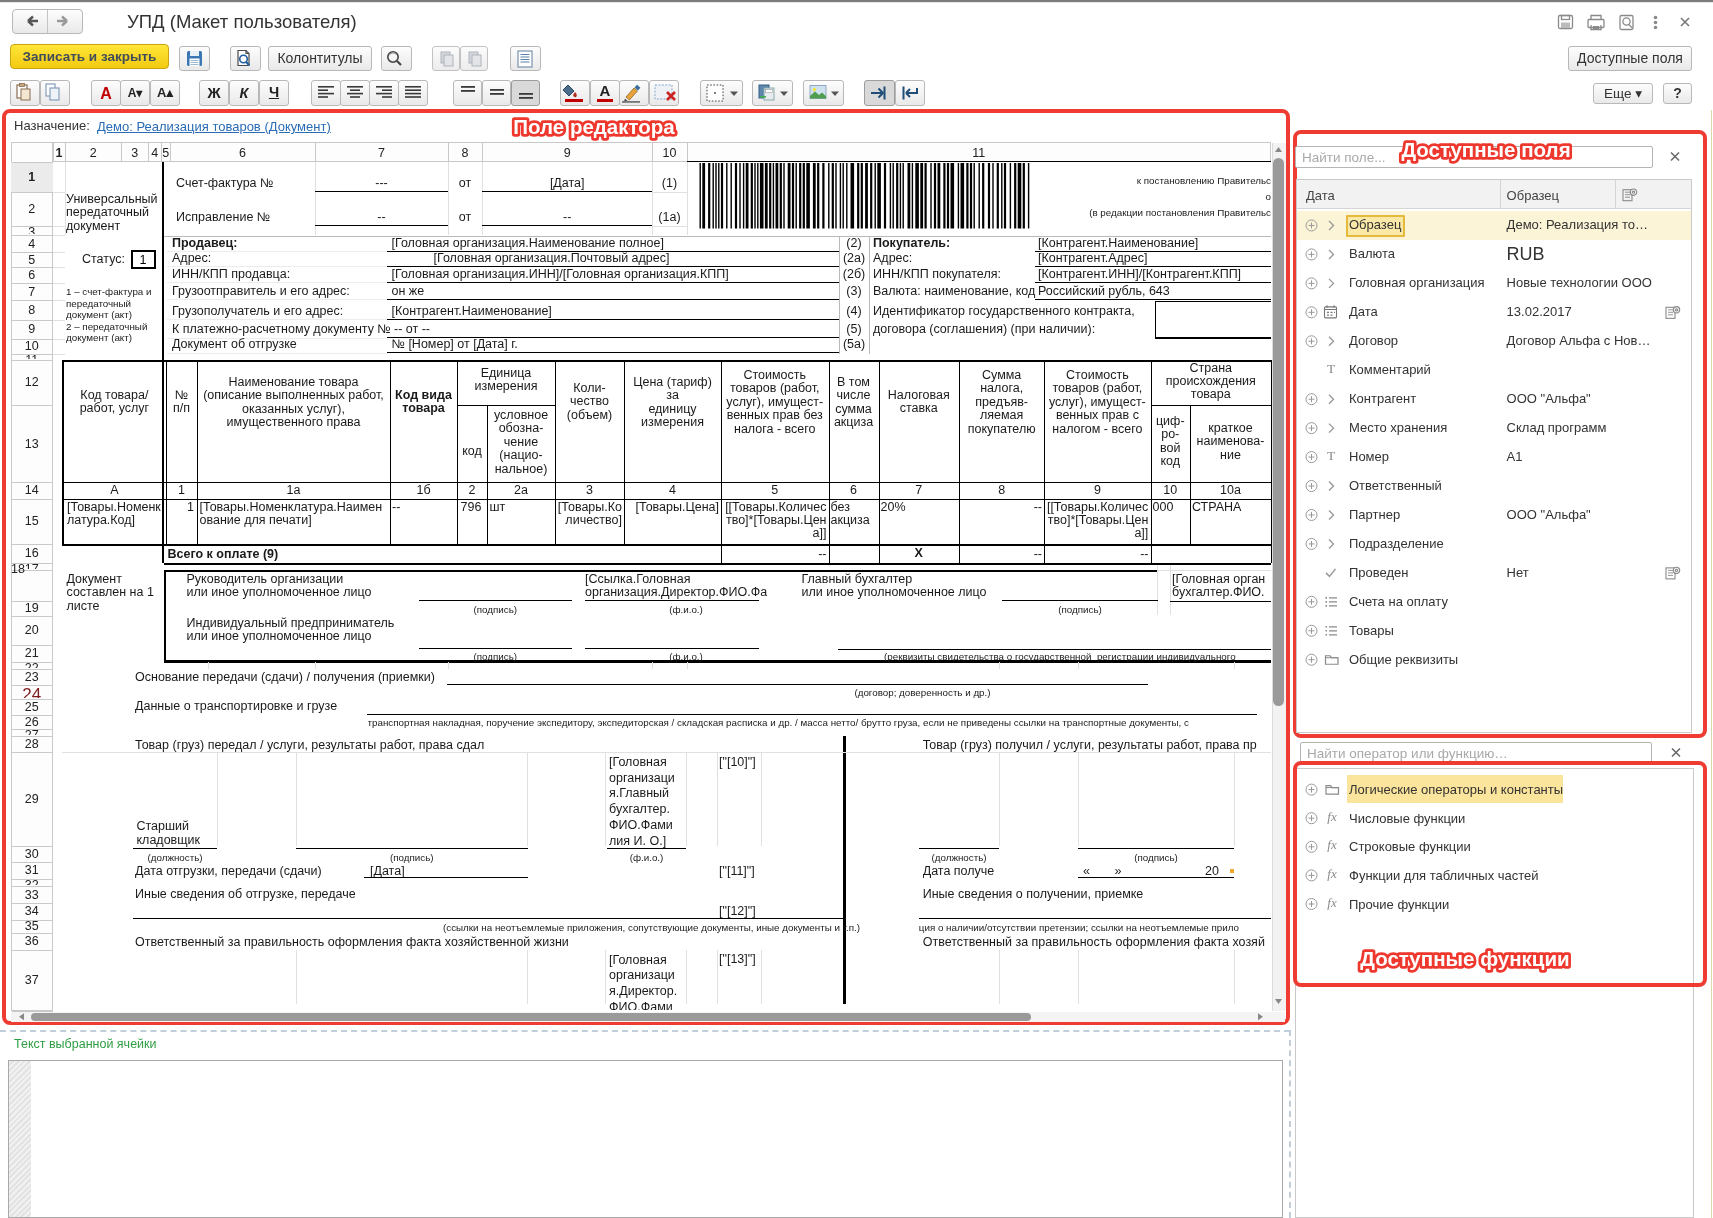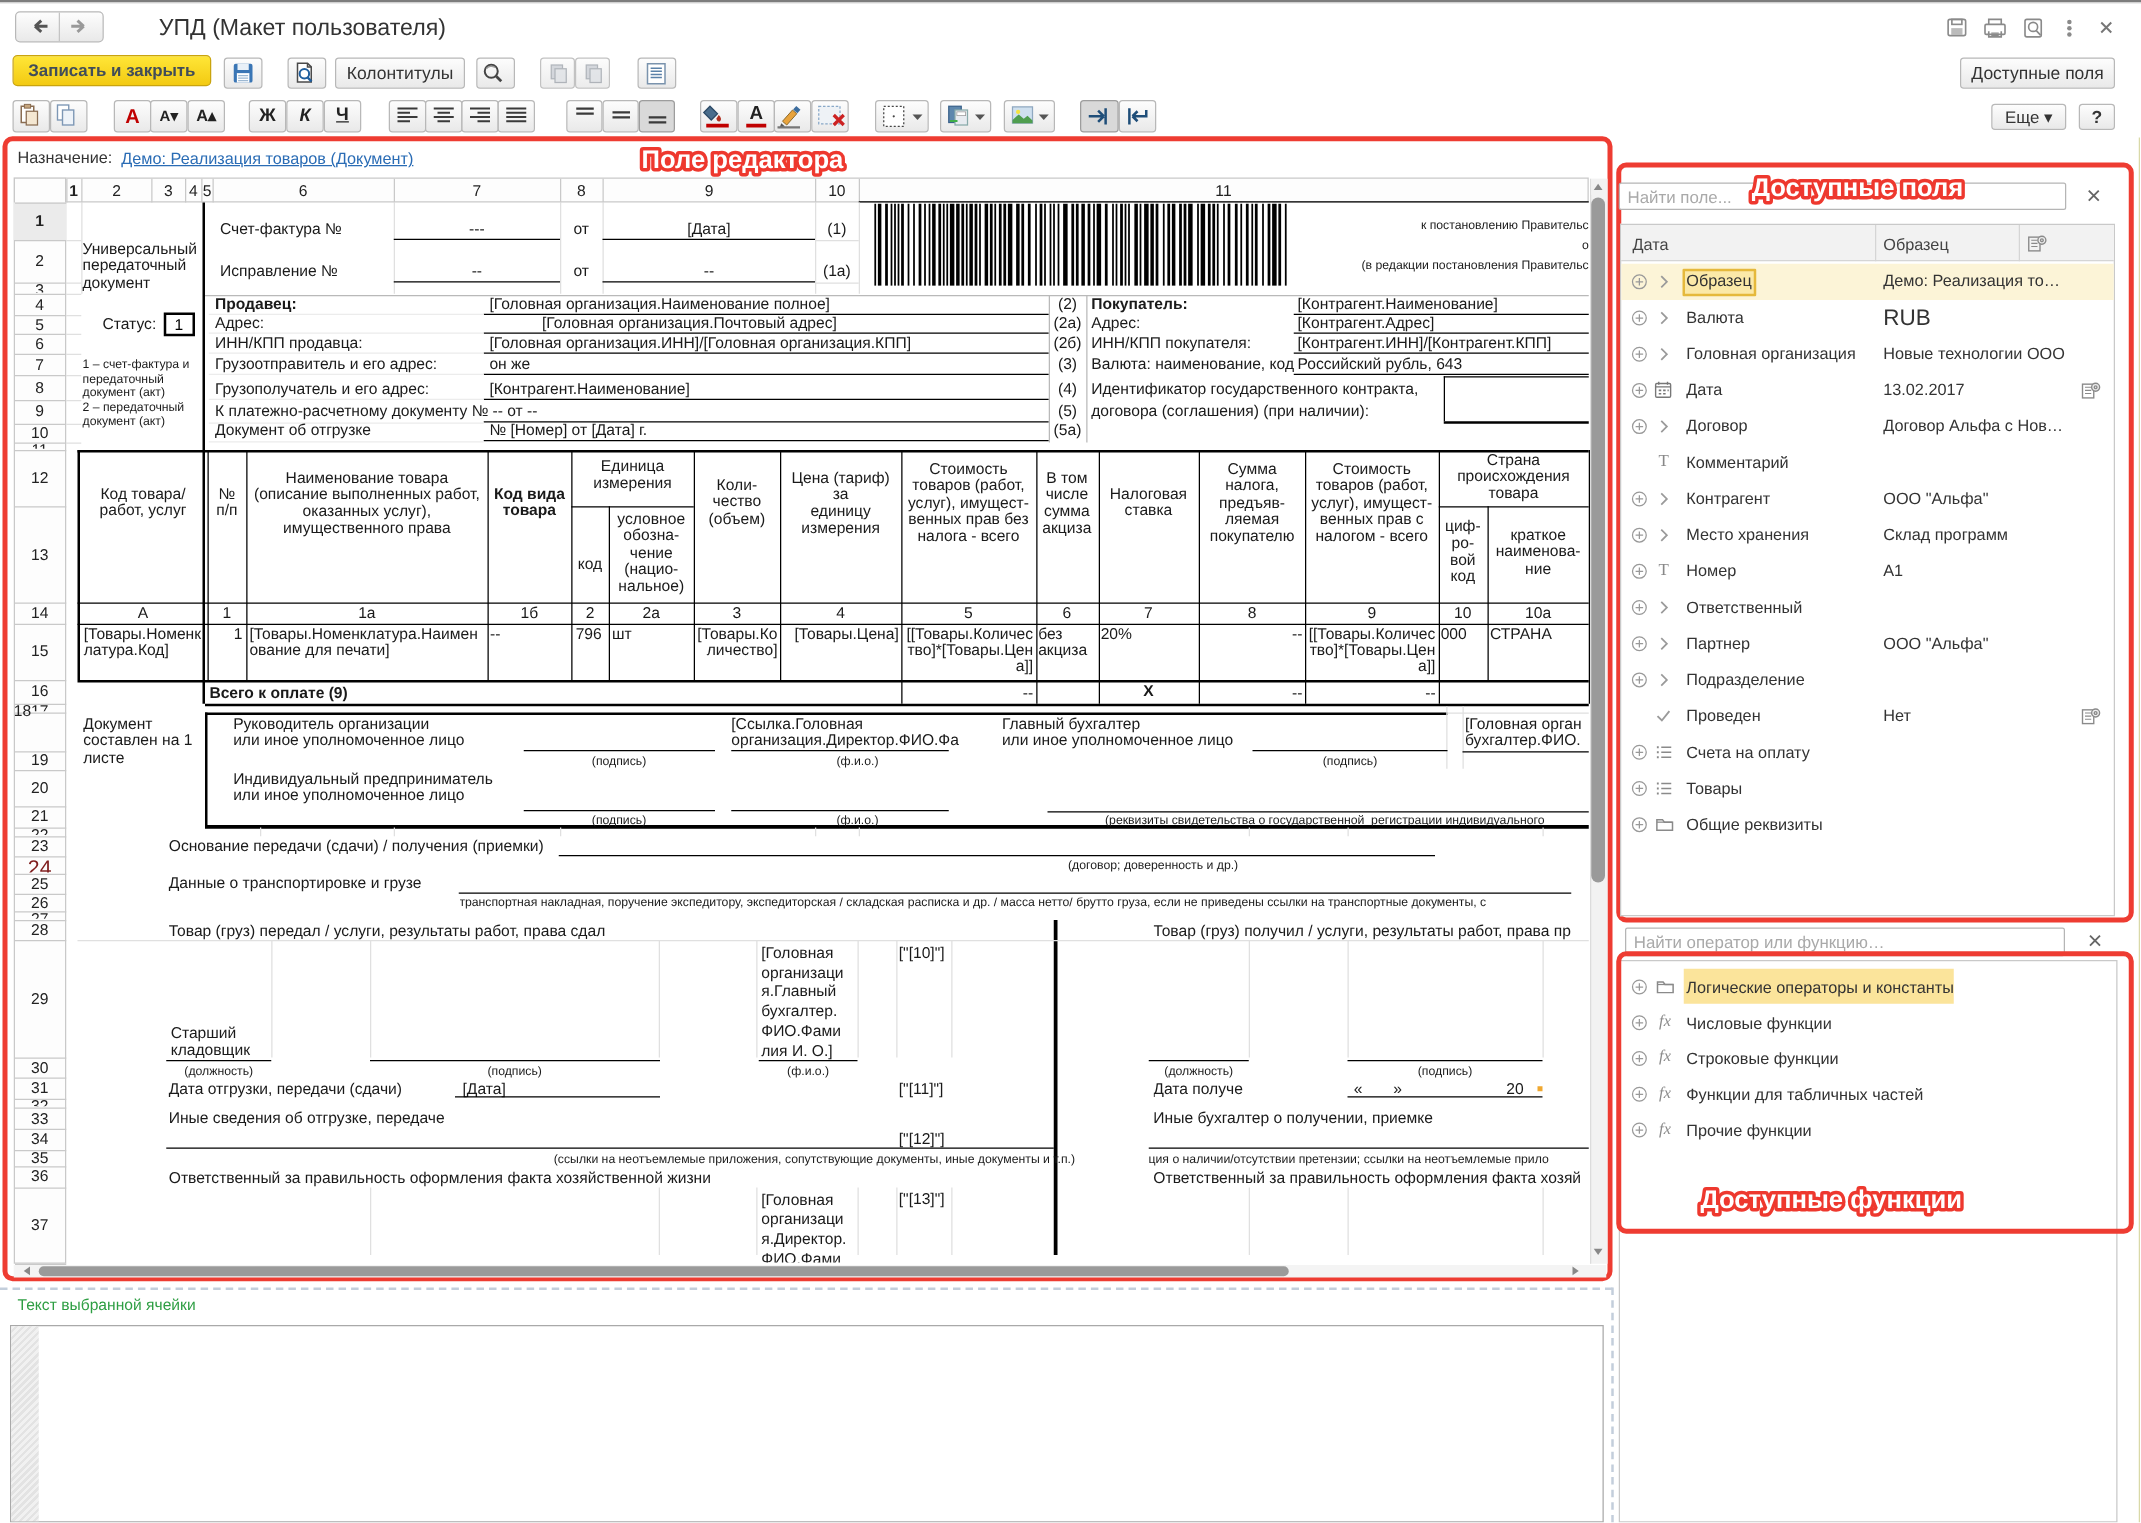--- a/index.html
+++ b/index.html
@@ -627,21 +627,21 @@
 <div style="left:370px;top:864.5px;font-size:12.5px;line-height:13.5px;color:#1a1a1a;white-space:nowrap;">[Дата]</div>
 <div style="left:364px;top:877.3px;width:163.5px;height:1.2px;background:#000;"></div>
 <div style="left:719px;top:864.5px;font-size:12.5px;line-height:13.5px;color:#1a1a1a;white-space:nowrap;">["[11]"]</div>
 <div style="left:922.7px;top:864.5px;width:75px;font-size:12.5px;line-height:13.5px;white-space:nowrap;overflow:hidden;color:#1a1a1a;">Дата получе</div>
 <div style="left:1083px;top:864.5px;font-size:12.5px;line-height:13.5px;color:#1a1a1a;white-space:nowrap;">«</div>
 <div style="left:1114.5px;top:864.5px;font-size:12.5px;line-height:13.5px;color:#1a1a1a;white-space:nowrap;">»</div>
 <div style="left:1205px;top:864.5px;font-size:12.5px;line-height:13.5px;color:#1a1a1a;white-space:nowrap;">20</div>
 <div style="left:1230px;top:868.5px;width:4px;height:4px;background:#f0a830;"></div>
 <div style="left:1078px;top:877.3px;width:156px;height:1.2px;background:#000;"></div>
 <div style="left:135px;top:888px;font-size:12.5px;line-height:13.5px;color:#1a1a1a;white-space:nowrap;">Иные сведения об отгрузке, передаче</div>
-<div style="left:922.7px;top:888px;font-size:12.5px;line-height:13.5px;color:#1a1a1a;white-space:nowrap;">Иные бухгалтер о получении, приемке</div>
+<div style="left:922.7px;top:888px;font-size:12.5px;line-height:13.5px;color:#1a1a1a;white-space:nowrap;">Иные сведения о получении, приемке</div>
 <div style="left:719px;top:904.5px;font-size:12.5px;line-height:13.5px;color:#1a1a1a;white-space:nowrap;">["[12]"]</div>
 <div style="left:133px;top:918.3px;width:710px;height:1.2px;background:#000;"></div>
 <div style="left:919px;top:918.3px;width:352px;height:1.2px;background:#000;"></div>
 <div style="left:443px;top:922.5px;width:400px;font-size:9.8px;line-height:10.6px;color:#1a1a1a;text-align:center;white-space:nowrap;">(ссылки на неотъемлемые приложения, сопутствующие документы, иные документы и т.п.)</div>
 <div style="left:918.8px;top:922.5px;width:352.20000000000005px;font-size:9.8px;line-height:10.6px;color:#1a1a1a;white-space:nowrap;overflow:hidden;">ция о наличии/отсутствии претензии; ссылки на неотъемлемые прило</div>
 <div style="left:135px;top:935.5px;font-size:12.5px;line-height:13.5px;color:#1a1a1a;white-space:nowrap;">Ответственный за правильность оформления факта хозяйственной жизни</div>
 <div style="left:922.7px;top:935.5px;width:348.29999999999995px;font-size:12.5px;line-height:13.5px;white-space:nowrap;overflow:hidden;color:#1a1a1a;">Ответственный за правильность оформления факта хозяй</div>
 <div style="left:296.2px;top:950px;width:1px;height:54px;background:#e0e0e0;"></div>
 <div style="left:527.4px;top:950px;width:1px;height:54px;background:#e0e0e0;"></div>
 <div style="left:604.5px;top:950px;width:1px;height:54px;background:#e0e0e0;"></div>

